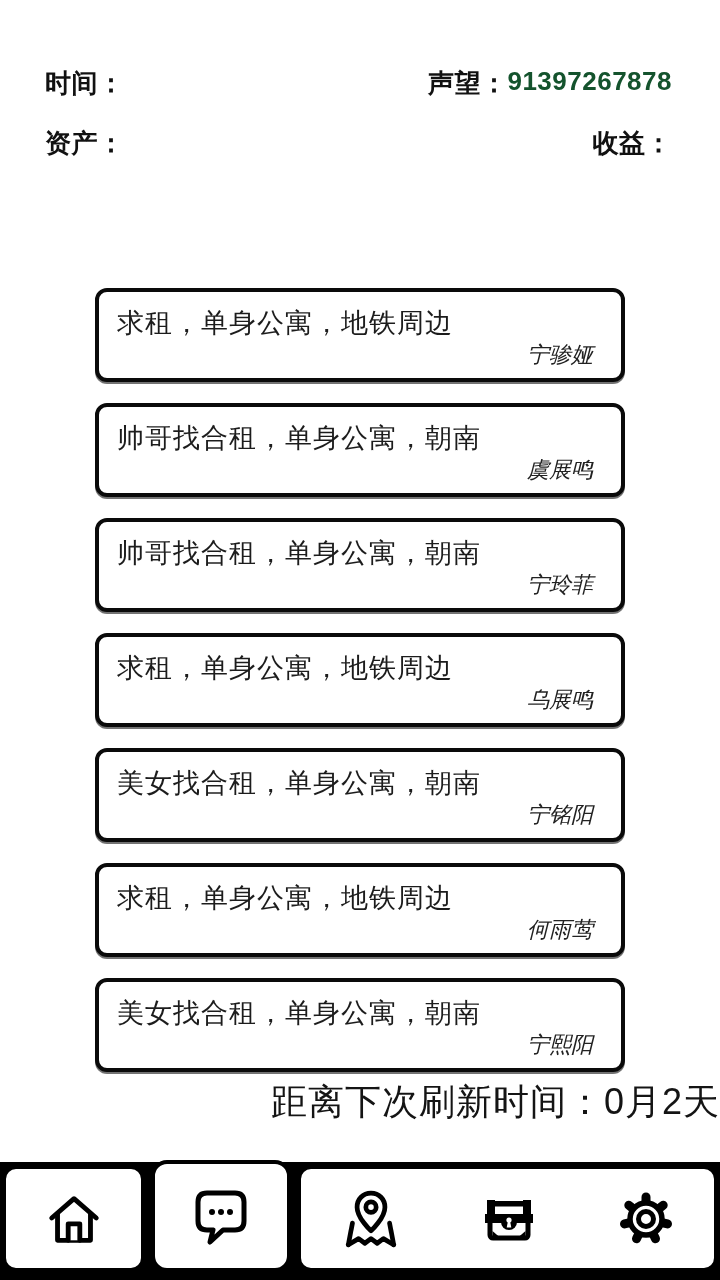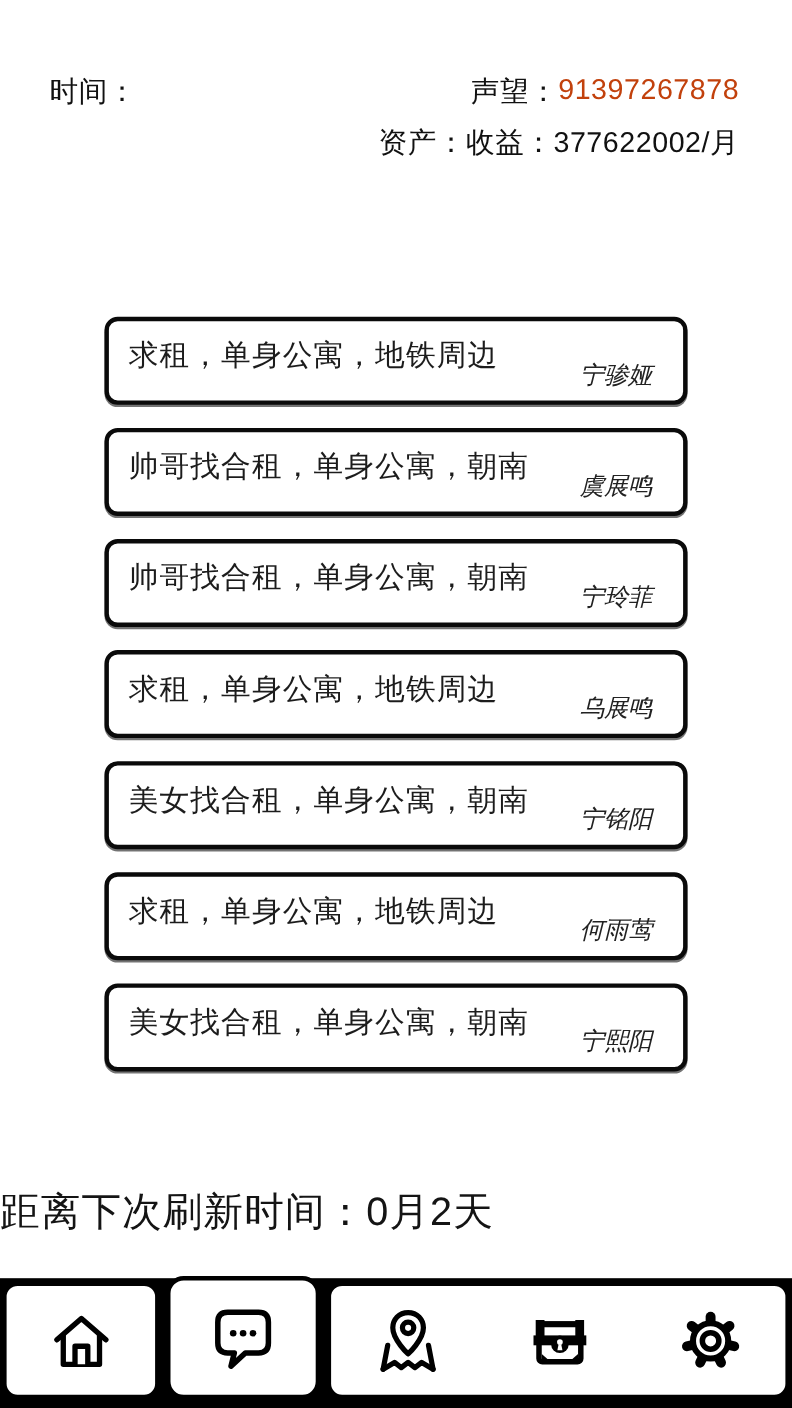--- a/index.html
+++ b/index.html
@@ -10,52 +10,52 @@
     background:#ffffff;
     overflow:hidden;
     font-family:"Liberation Sans","DejaVu Sans",sans-serif;
     color:#111;
   }
 
   
   .hdr-row{
     position:absolute;left:45px;right:48px;
     display:flex;justify-content:space-between;
-    font-size:26px;font-weight:normal;letter-spacing:0.5px;
+    font-size:26px;font-weight:bold;letter-spacing:0.5px;
     white-space:nowrap;
   }
   .hdr-row.r1{top:66px;}
-  .hdr-row.r2{top:112px;justify-content:flex-end;}
+  .hdr-row.r2{top:126px;}
   .stat{display:flex;}
 
   
   #listing-list{position:absolute;top:288px;left:95px;right:95px;}
   .card{
     position:relative;
-    height:80px;
+    height:94px;
     margin-bottom:21px;
     background:#fff;
     border:4px solid #0a0a0a;
     border-radius:12px;
     box-sizing:border-box;
     box-shadow:0 2px 0 rgba(0,0,0,0.55);
   }
   .card-title{
     position:absolute;top:13px;left:18px;
     font-size:27px;color:#1c1c1c;letter-spacing:1px;
   }
   .card-name{
     position:absolute;bottom:8px;right:28px;
     font-size:22px;color:#222;font-style:italic;
   }
 
   
   .refresh-line{
     position:absolute;top:1078px;left:0;width:100%;
-    text-align:left;font-size:36px;color:#141414;letter-spacing:1px;
+    text-align:right;font-size:36px;color:#141414;letter-spacing:1px;
   }
 
   
   .nav{
     position:absolute;left:0;right:0;bottom:0;height:118px;
     background:#000;
     display:flex;gap:6px;
     padding:3px 2px 8px 2px;
     box-sizing:border-box;
   }
@@ -75,30 +75,29 @@
 <body>
 
 <div id="screen">
 
   <div class="hdr-row r1">
     <div class="stat">
       <span>时间：</span>
     </div>
     <div class="stat">
       <span>声望：</span>
-        <span style="color: #c2410c;">91397267878</span>
+        <span style="color: #14532d;">91397267878</span>
     </div>
   </div>
   <div class="hdr-row r2">
     <div class="stat">
       <span>资产：</span>
     </div>
     <div class="stat">
       <span>收益：</span>
-        <span>377622002/月</span>
     </div>
   </div>
 
   <div id="listing-list">
       <div class="card">
       <div class="card-title">求租，单身公寓，地铁周边</div>
       <div class="card-name">宁骖娅</div>
     </div>
       <div class="card">
       <div class="card-title">帅哥找合租，单身公寓，朝南</div>

